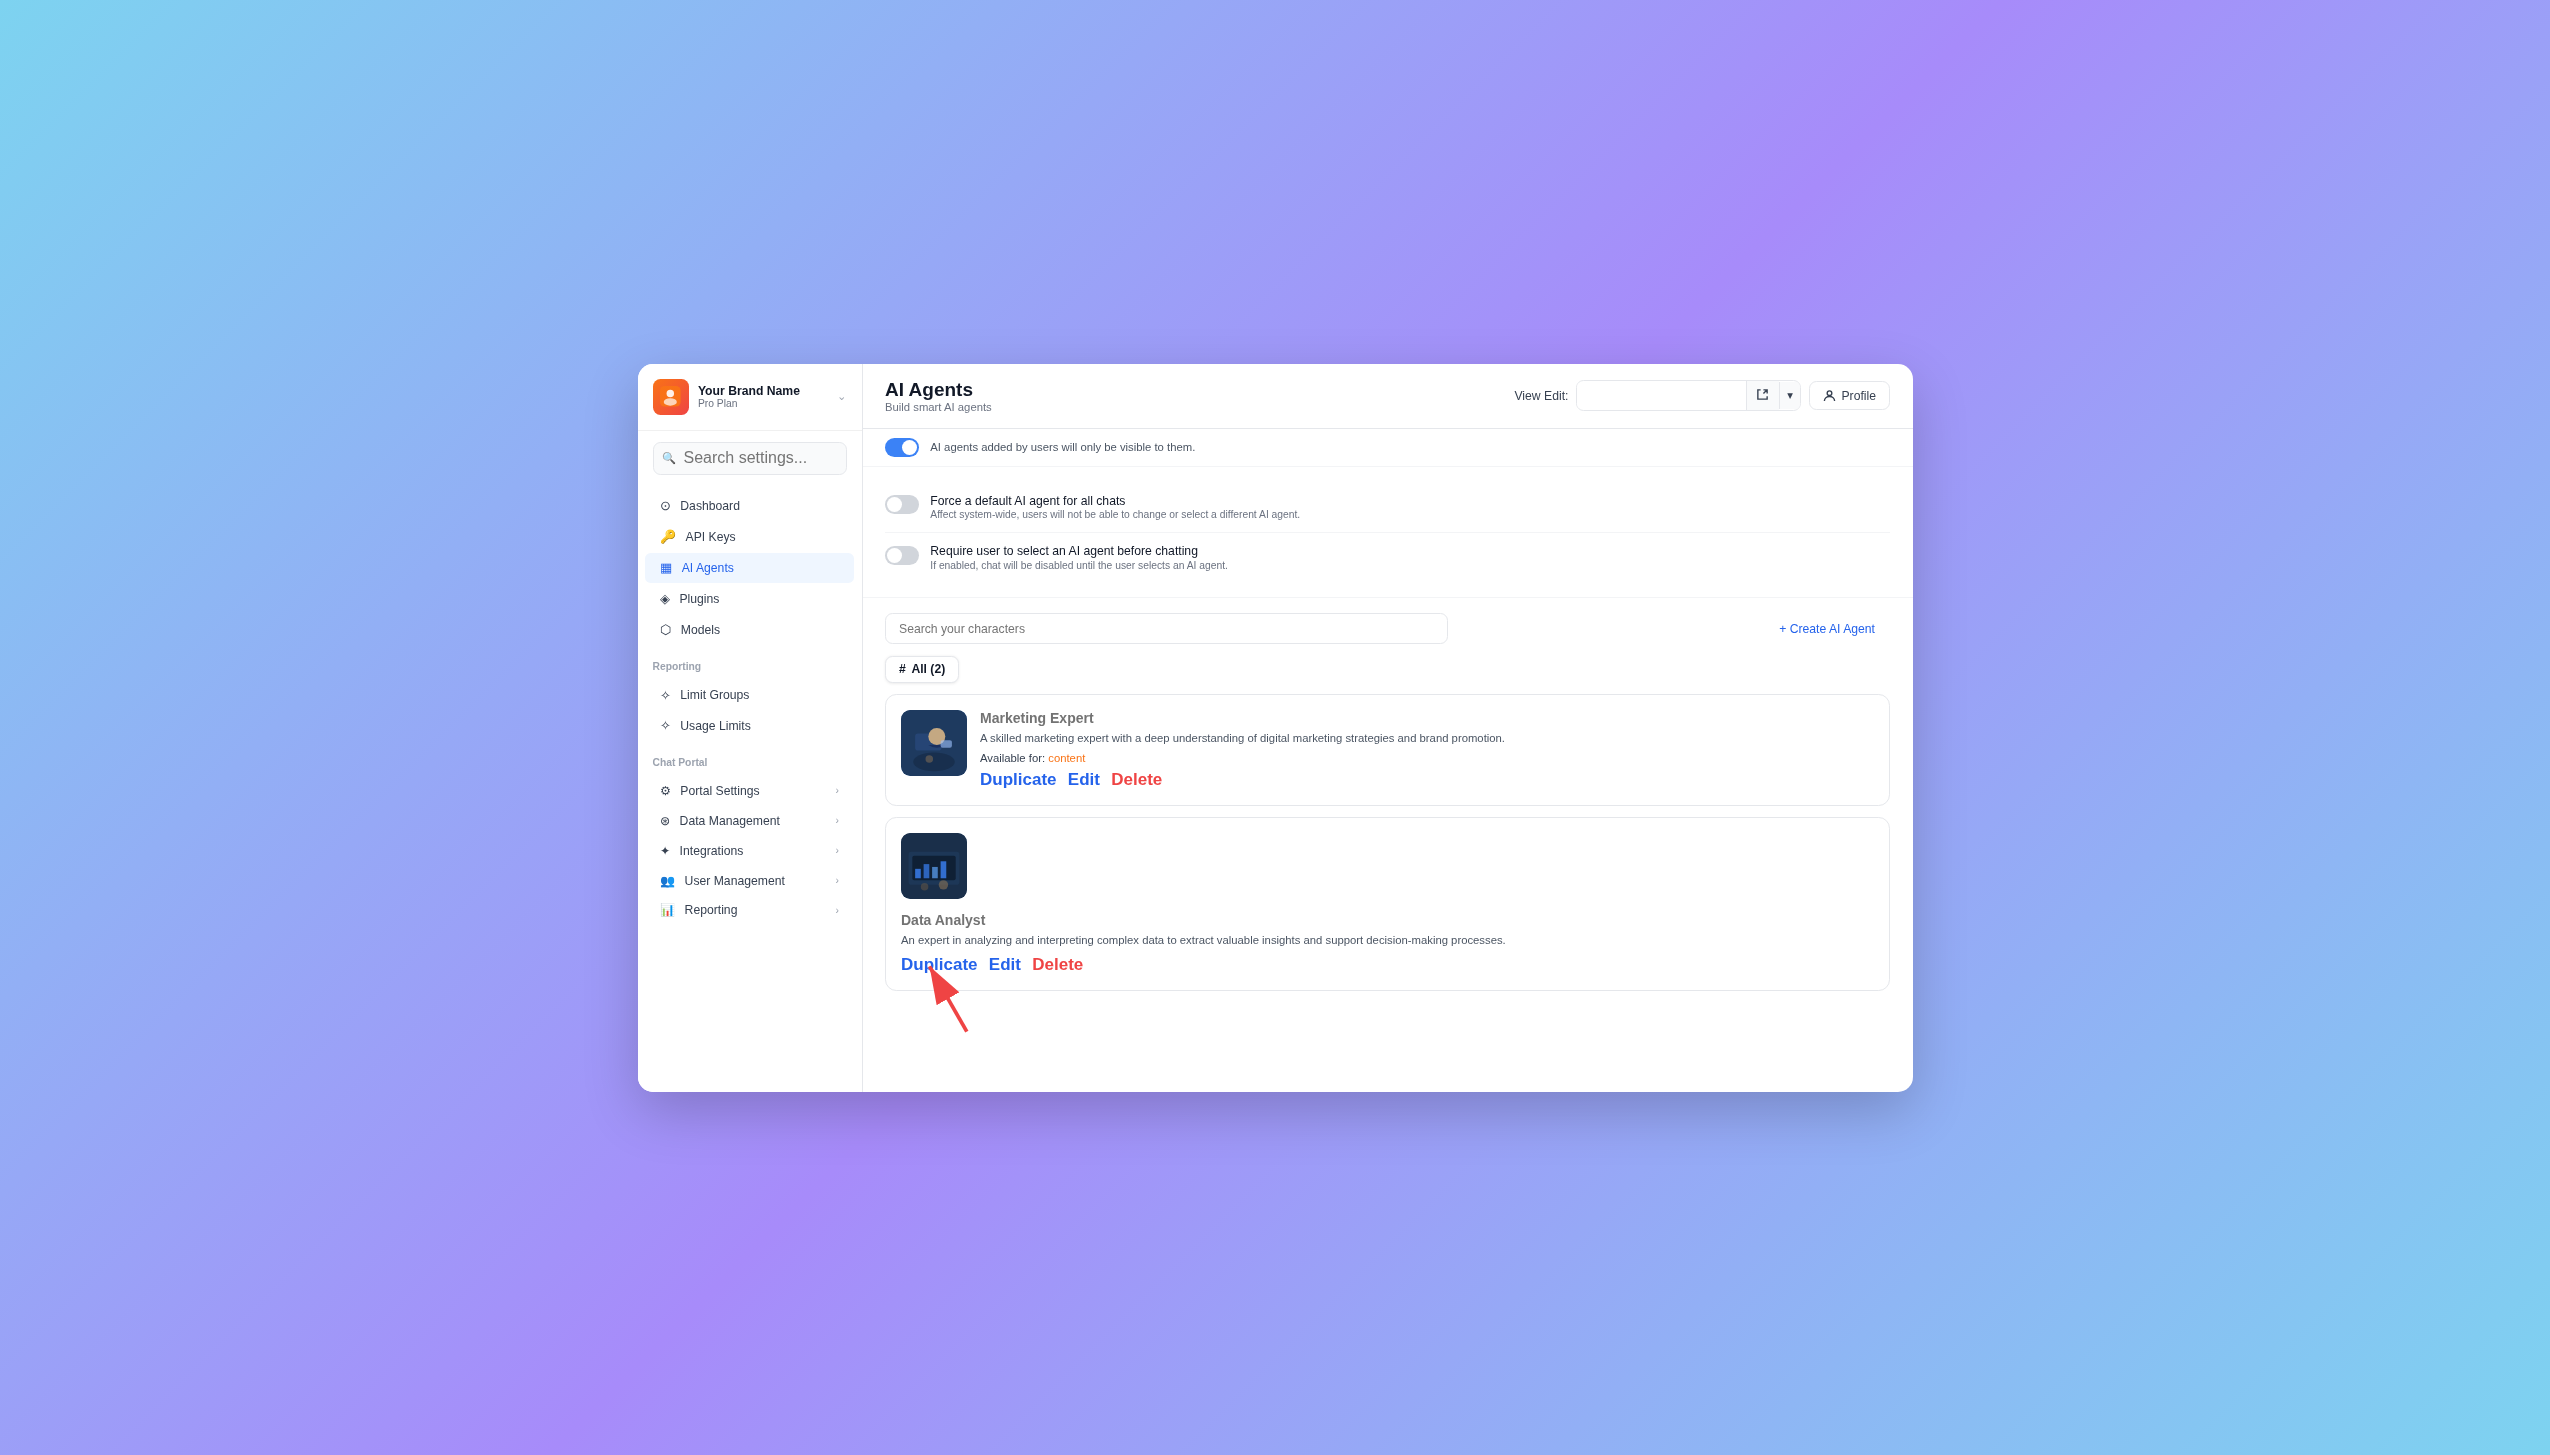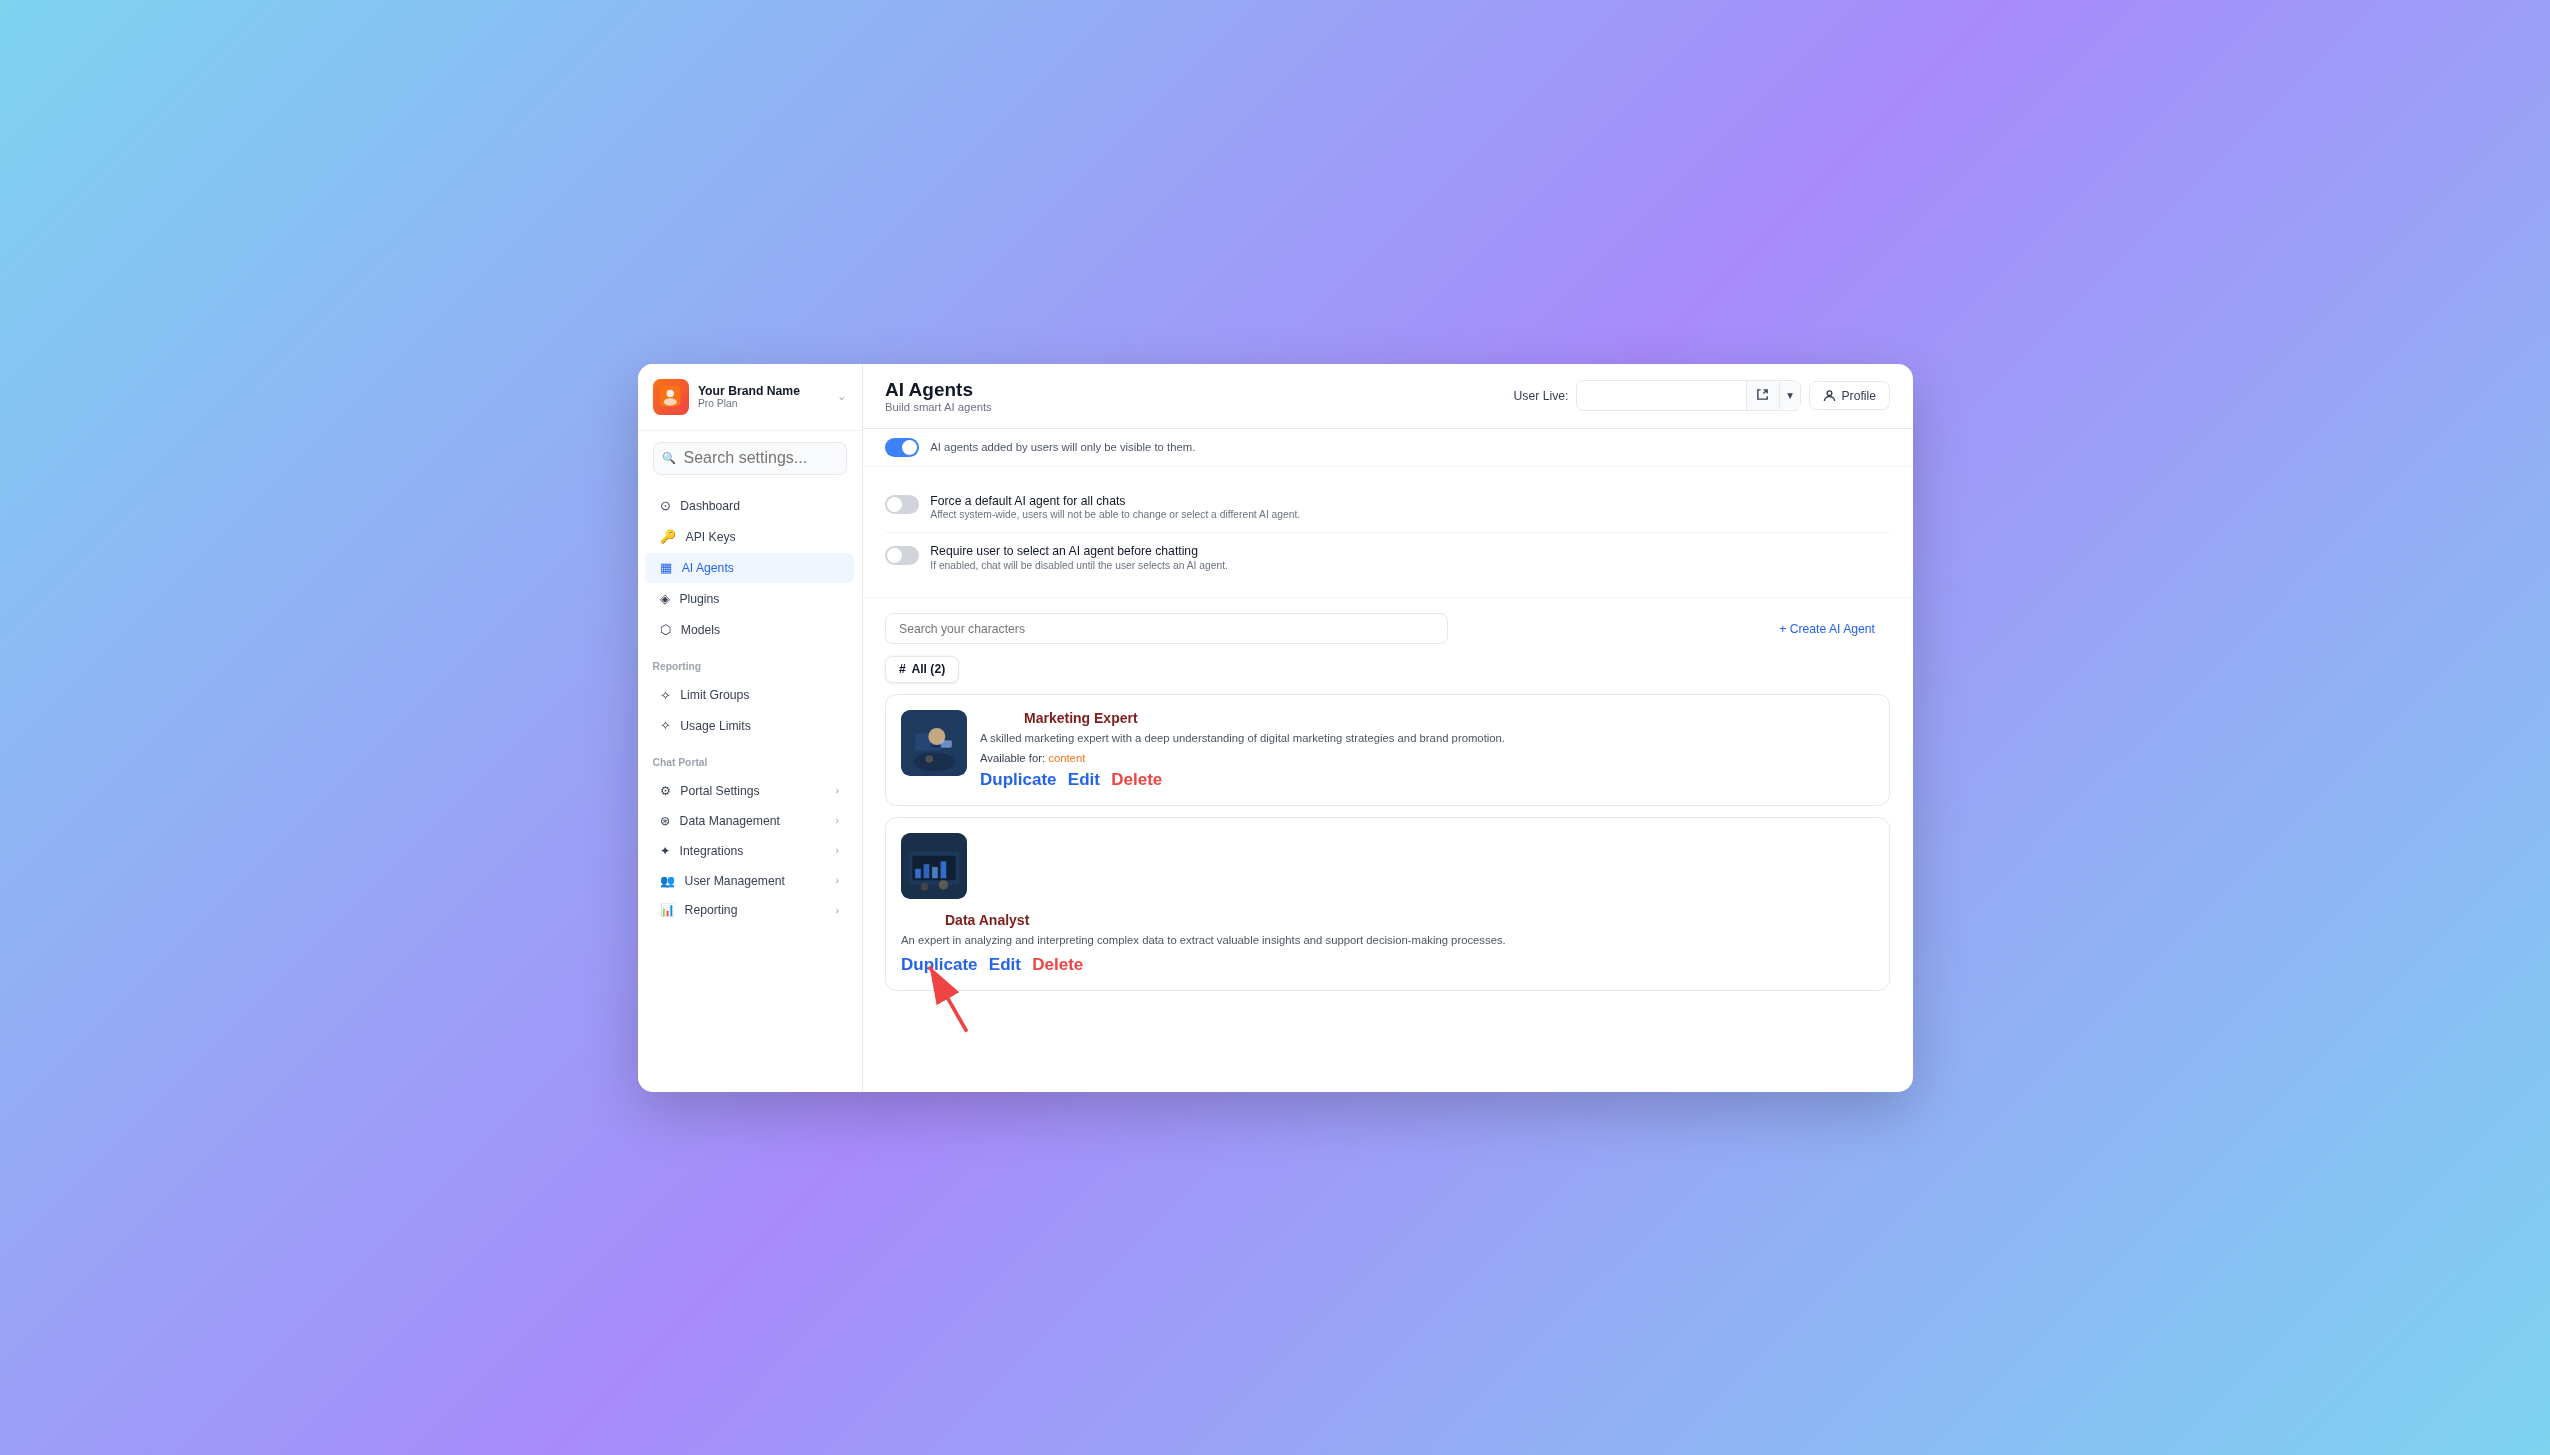--- a/index.html
+++ b/index.html
@@ -347,23 +347,22 @@
     .agent-avatar-marketing {
       background: linear-gradient(135deg, #1e3a5f 0%, #2d5a8e 50%, #1a3a6b 100%);
     }
     .agent-avatar-analyst {
       background: linear-gradient(135deg, #1a2f4a 0%, #2a4a6b 50%, #1a3050 100%);
     }
     .agent-info { flex: 1; }
     .agent-name {
       font-size: 14px;
       font-weight: 700;
-      color: #7f1d1d;
+      color: #737373;
       margin-bottom: 3.8px;
-      margin-left: 44px;
     }
     .agent-desc {
       font-size: 11.3px;
       color: #4b5563;
       line-height: 1.5;
       margin-bottom: 5.6px;
     }
     .agent-available {
       font-size: 11.3px;
       color: #374151;
@@ -532,21 +531,21 @@
   </aside>
 
   <main class="main-content">
 
     <header class="main-header">
       <div class="header-title-section">
         <div class="header-title">AI Agents</div>
         <div class="header-subtitle">Build smart AI agents</div>
       </div>
       <div class="header-actions">
-        <span class="view-live-label">User Live:</span>
+        <span class="view-live-label">View Edit:</span>
         <div class="view-live-input-group">
           <input type="text" class="view-live-input" placeholder="" style="">
           <button class="view-live-btn">
             <svg width="13" height="13" viewBox="0 0 14 14" fill="none" stroke="currentColor" stroke-width="1.5">
               <path d="M5 2H2v10h10V9M8 2h4v4M8 6l4-4"></path>
             </svg>
           </button>
           <button class="view-live-dropdown">▾</button>
         </div>
         <button class="profile-btn">

